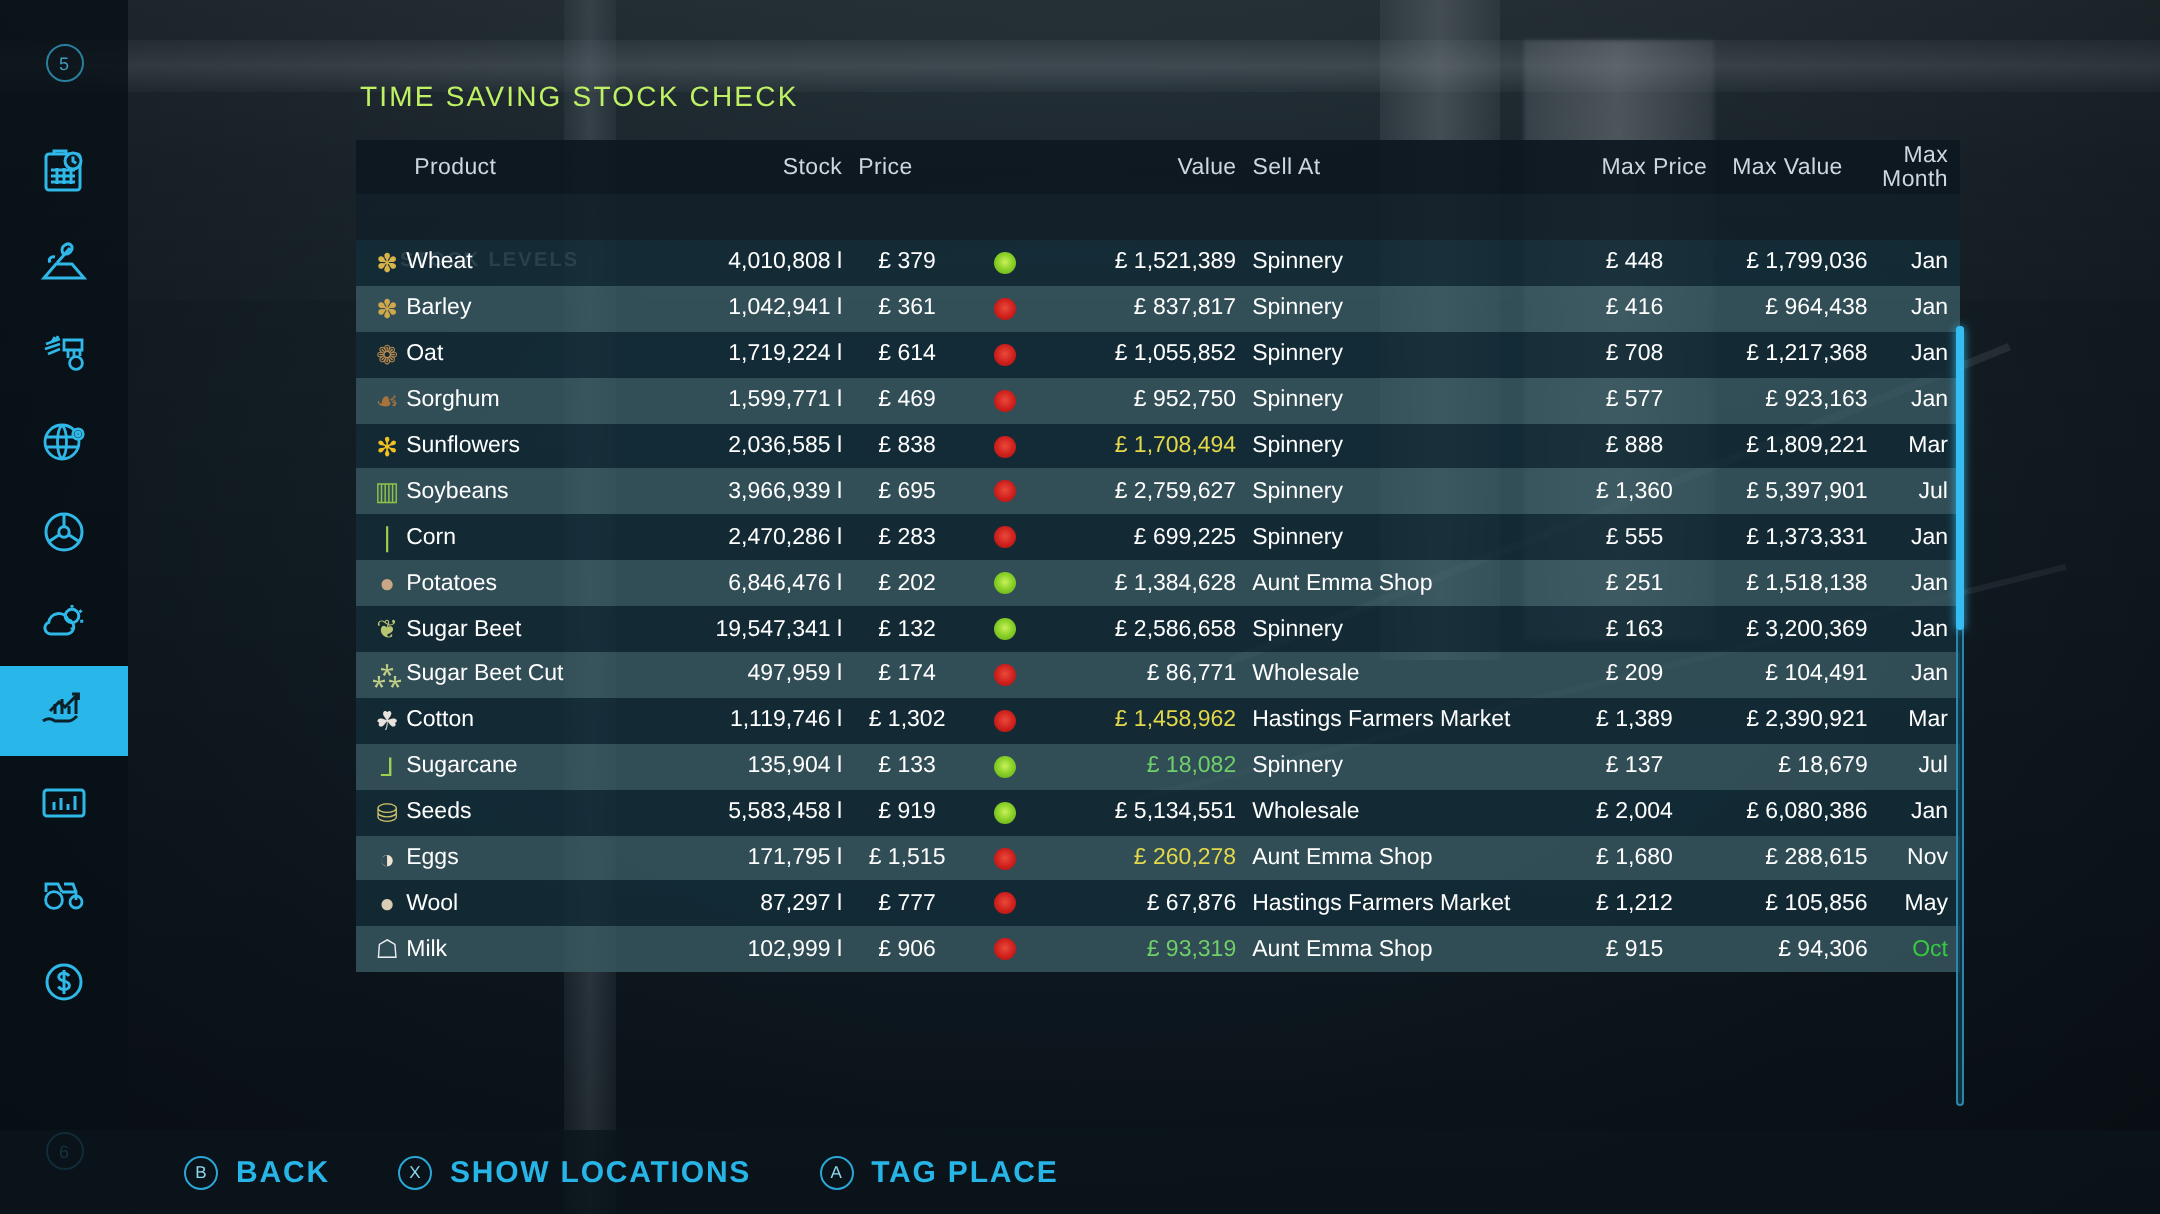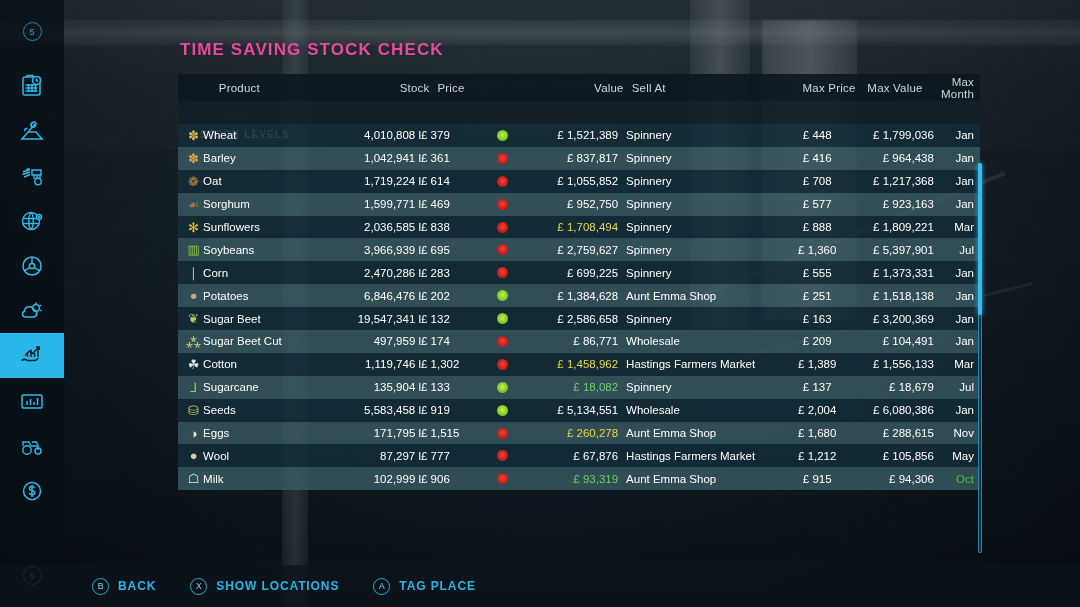--- a/index.html
+++ b/index.html
@@ -69,22 +69,22 @@
   .side-item {
     width:64px; height:45px; display:flex; align-items:center; justify-content:center;
     color:#2fb8e8; cursor:pointer;
   }
   .side-item.active { background:#29b6e8; color:#0c2029; }
   .side-item svg { display:block; }
 
   
   #panel { position:absolute; left:178px; top:40px; width:802px; height:490px; }
   #page-title {
-    font-size:17px; font-weight:bold; letter-spacing:1.1px;
-    color:#ec4899; padding-left:2px; margin-bottom:14px;
+    font-size:14px; font-weight:normal; letter-spacing:1.1px;
+    color:#bef264; padding-left:2px; margin-bottom:14px;
   }
 
   #table-head {
     height:27px; background:rgba(13,24,32,.93);
     display:flex; align-items:center;
     font-size:11.5px; color:#cdd8dd; letter-spacing:.2px;
   }
   .group-row {
     height:23px; background:rgba(18,32,41,.92);
     display:flex; align-items:center;
@@ -97,30 +97,30 @@
     height:22.9px; display:flex; align-items:center;
     font-size:11.5px; color:#ffffff; white-space:nowrap;
   }
   .row.even { background:rgba(19,44,56,.88); }
   .row.odd  { background:rgba(58,90,99,.80); }
 
   
   .c-icon    { width:26px; padding-left:6px; display:flex; justify-content:center; }
   .c-product { width:118px; }
   .c-stock   { width:110px; text-align:right; }
-  .c-price   { width:72px; text-align:left; padding-right:4px; }
+  .c-price   { width:72px; text-align:center; padding-right:4px; }
   .c-dot     { width:26px; display:flex; justify-content:center; align-items:center; }
   .c-value   { width:108px; text-align:right; }
   .c-sell    { width:170px; padding-left:8px; }
   .c-maxp    { width:76px; text-align:center; }
   .c-maxv    { width:84px; text-align:right; }
   .c-maxm    { width:48px; text-align:right; padding-right:6px; }
 
   .hdr-icon    { width:26px; padding-left:6px; }
-  .hdr-product { width:118px; padding-left:4px;margin-left:12px; }
+  .hdr-product { width:118px; padding-left:4px; }
   .hdr-stock   { width:110px; text-align:right; }
   .hdr-price   { width:72px; text-align:left; padding-left:8px; }
   .hdr-dot     { width:26px; }
   .hdr-value   { width:108px; text-align:right; }
   .hdr-sell    { width:170px; padding-left:8px; }
   .hdr-maxp    { width:76px; text-align:right; }
   .hdr-maxv    { width:84px; text-align:center; }
   .hdr-maxm    { width:48px; text-align:right; padding-right:6px; }
 
   .dot { width:11px; height:11px; border-radius:50%; display:block; }
@@ -149,21 +149,21 @@
     background:rgba(10,20,27,.78);
     display:flex; align-items:center; padding-left:92px; gap:34px;
   }
   .hint { display:flex; align-items:center; gap:9px; cursor:pointer; }
   .hint .key {
     width:17px; height:17px; border-radius:50%;
     border:1.4px solid #2aa7d6; color:#8fd8ef;
     font-size:8.5px; display:flex; align-items:center; justify-content:center;
   }
   .hint .lbl {
-    font-size:12px; font-weight:bold; letter-spacing:.9px; color:#27b4e6;
+    font-size:15px; font-weight:bold; letter-spacing:.9px; color:#27b4e6;
   }
 </style>
 </head>
 <body>
 
 <div id="bg">
   <div class="sky"></div>
   <div class="ground"></div>
   <div class="beam"></div>
   <div class="post1"></div>
@@ -470,21 +470,21 @@
         </div>
         <div class="c-product">Cotton</div>
         <div class="c-stock">1,119,746 l</div>
         <div class="c-price">£ 1,302</div>
         <div class="c-dot">
           <span class="dot down"></span>
         </div>
         <div class="c-value v-yellow">£ 1,458,962</div>
         <div class="c-sell">Hastings Farmers Market</div>
         <div class="c-maxp">£ 1,389</div>
-        <div class="c-maxv">£ 1,556,133</div>
+        <div class="c-maxv">£ 2,390,921</div>
         <div class="c-maxm ">Mar</div>
       </div>
       <div class="row odd">
         <div class="c-icon">
           <span style="color:#9bd24f;font-size:13px;line-height:1">⅃</span>
         </div>
         <div class="c-product">Sugarcane</div>
         <div class="c-stock">135,904 l</div>
         <div class="c-price">£ 133</div>
         <div class="c-dot">

